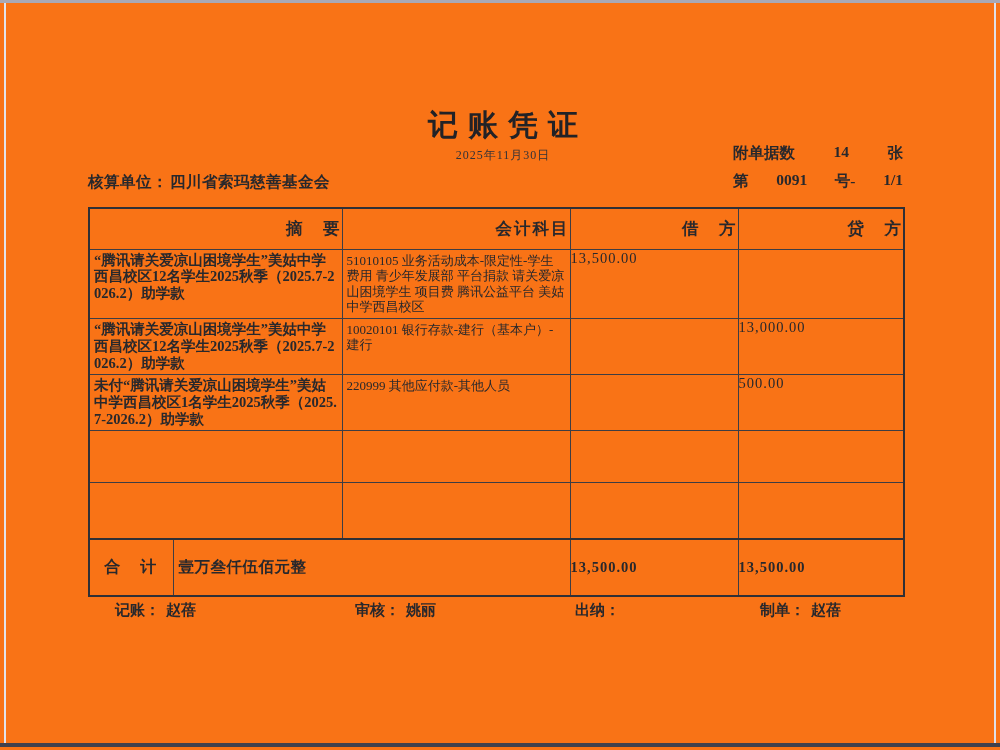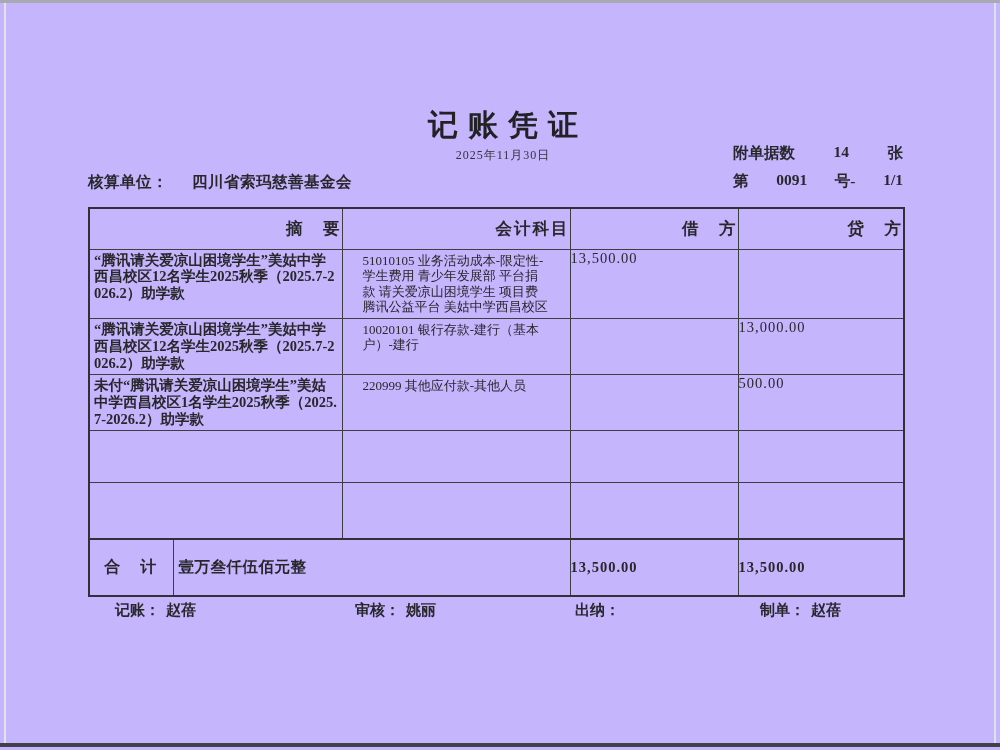--- a/index.html
+++ b/index.html
@@ -1,20 +1,20 @@
 <!DOCTYPE html>
 <html><head>
 <meta charset="utf-8">
 <style>
   * { margin:0; padding:0; box-sizing:border-box; }
   html,body { background:#e9e9ee; }
   .page {
     position:relative;
     width:1000px; height:750px;
-    background:#c4b5fd;
+    background:#f97316;
     font-family:"Liberation Serif","DejaVu Serif",serif;
     color:#28282c;
     overflow:hidden;
     margin:0 auto;
   }
   
   .edge-top    { position:absolute; top:0; left:0; width:100%; height:3px; background:#a9a9b6; }
   .edge-bottom { position:absolute; top:743px; left:0; width:100%; height:4px; background:#41414d; }
   .edge-left   { position:absolute; top:3px; left:4px; width:2px; height:740px; background:#e3e3ea; }
   .edge-right  { position:absolute; top:3px; left:994px; width:2px; height:740px; background:#e0e0e8; }
@@ -35,21 +35,21 @@
   }
   .voucherno-line {
     position:absolute; top:171px; left:733px; width:170px;
     display:flex; justify-content:space-between;
     font-size:15.5px; font-weight:bold;
   }
   .unit-line {
     position:absolute; top:172px; left:88px;
     font-size:15.5px; font-weight:bold; letter-spacing:0.5px;
   }
-  .unit-line .unit-value { margin-left:24px; }
+  .unit-line .unit-value { margin-left:2px; }
 
   table.voucher {
     position:absolute; top:207px; left:88px;
     width:815px; border-collapse:collapse; table-layout:fixed;
     border:2px solid #303036;
   }
   table.voucher td {
     border:1px solid #3d3d44;
     vertical-align:top;
     overflow:hidden;
@@ -57,21 +57,21 @@
   tr.head-row td {
     text-align:right; vertical-align:middle;
     font-size:16.5px; font-weight:bold; letter-spacing:2px;
   }
   td.c-sum {
     font-size:14.5px; font-weight:bold; line-height:1.16;
     padding:2px 3px 2px 4px; word-break:break-all;
   }
   td.c-acct {
     font-size:13px; line-height:1.2;
-    padding:3px 20px; word-break:break-all;margin-left:42px;
+    padding:3px 4px; word-break:break-all;margin-left:42px;
   }
   td.c-debit, td.c-credit {
     vertical-align:middle;
     font-size:14.5px; letter-spacing:1px; padding-right:6px;
   }
   tr.total-row td { border-top:2px solid #303036; vertical-align:middle; }
   td.c-total-label {
     text-align:center; font-size:16px; font-weight:bold; letter-spacing:2px;
   }
   td.c-words {

